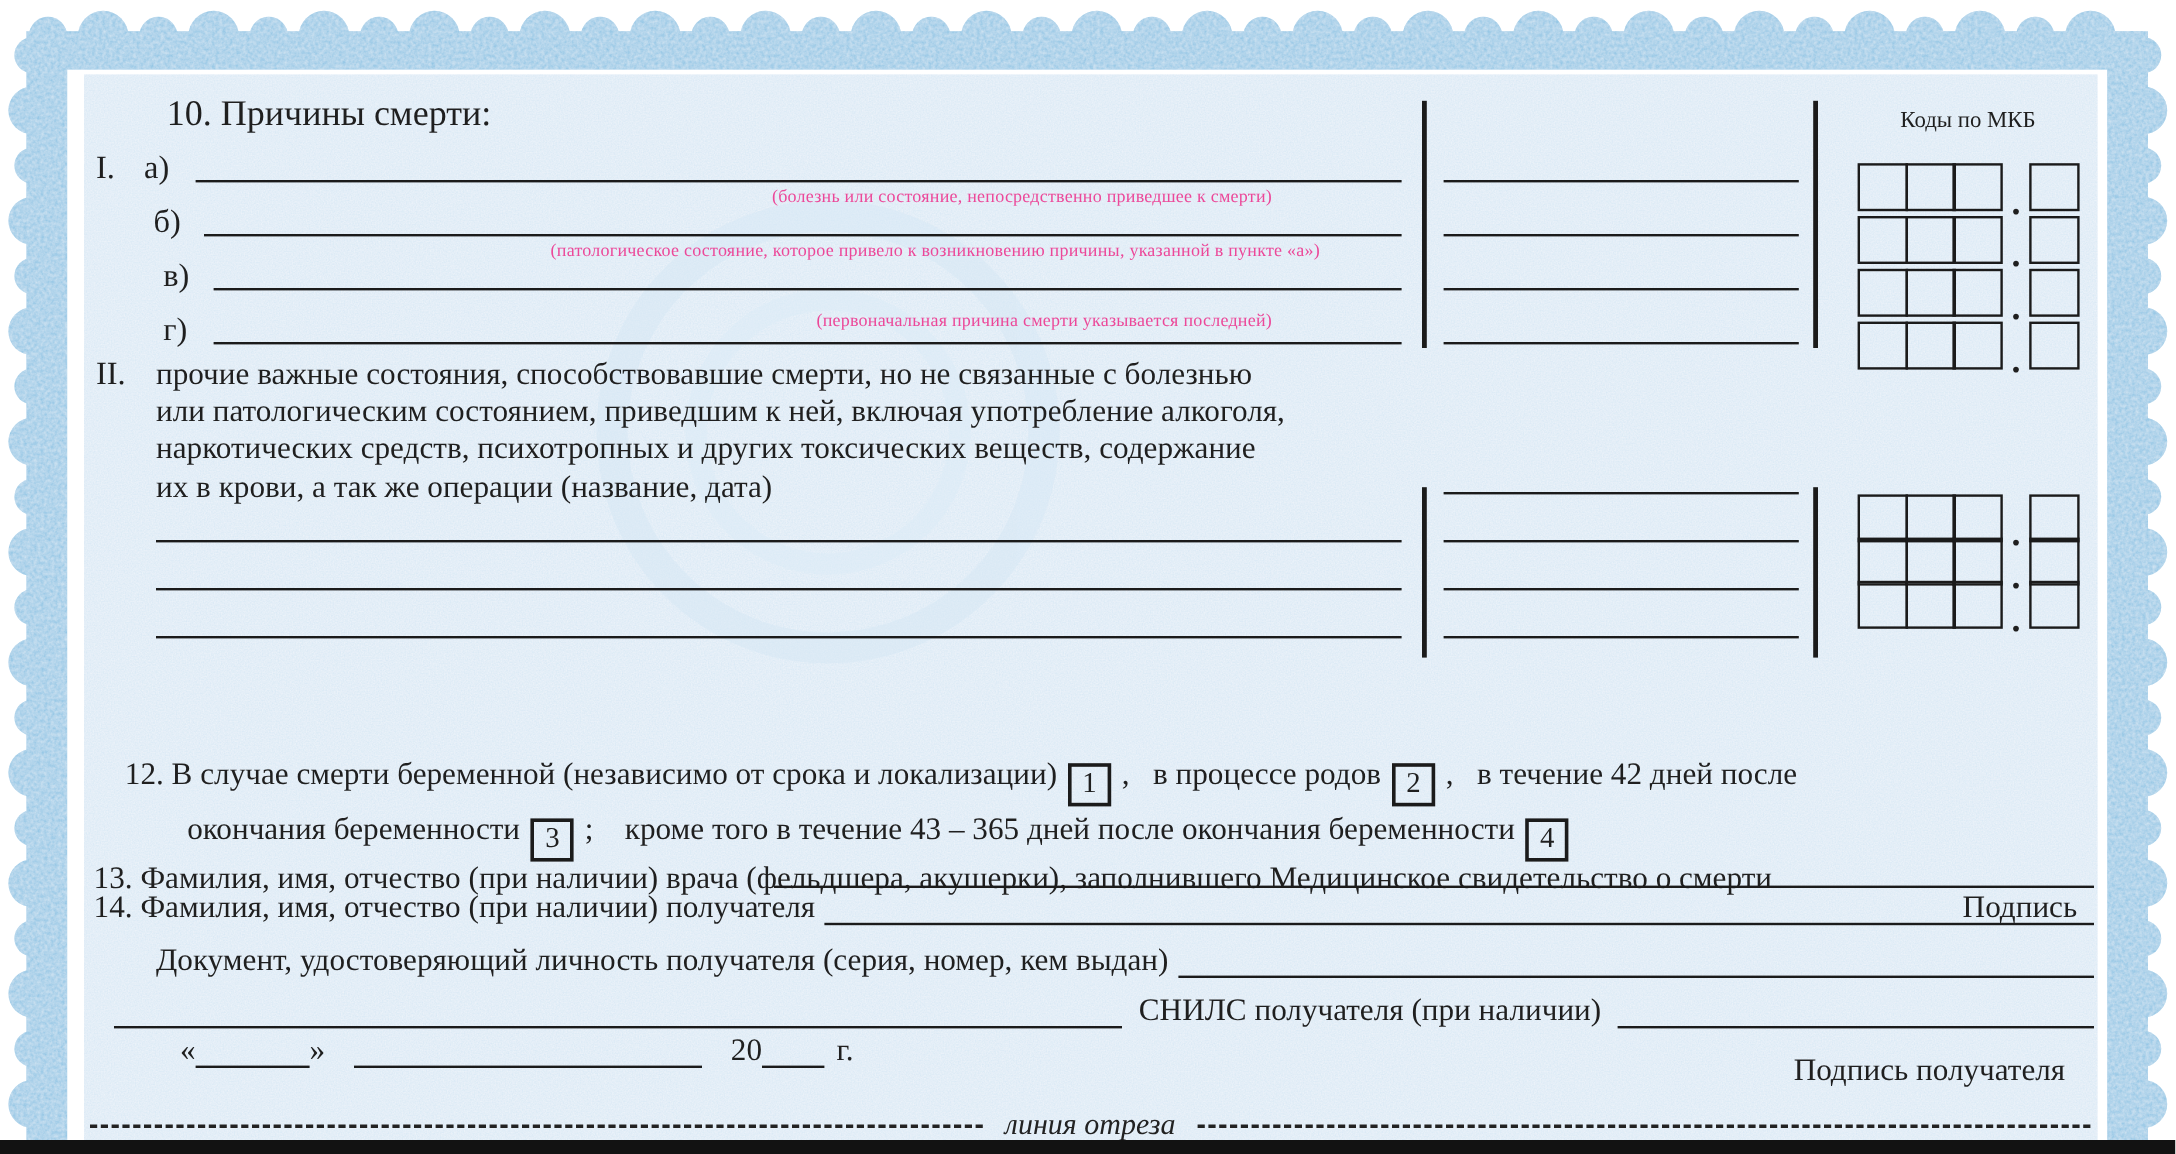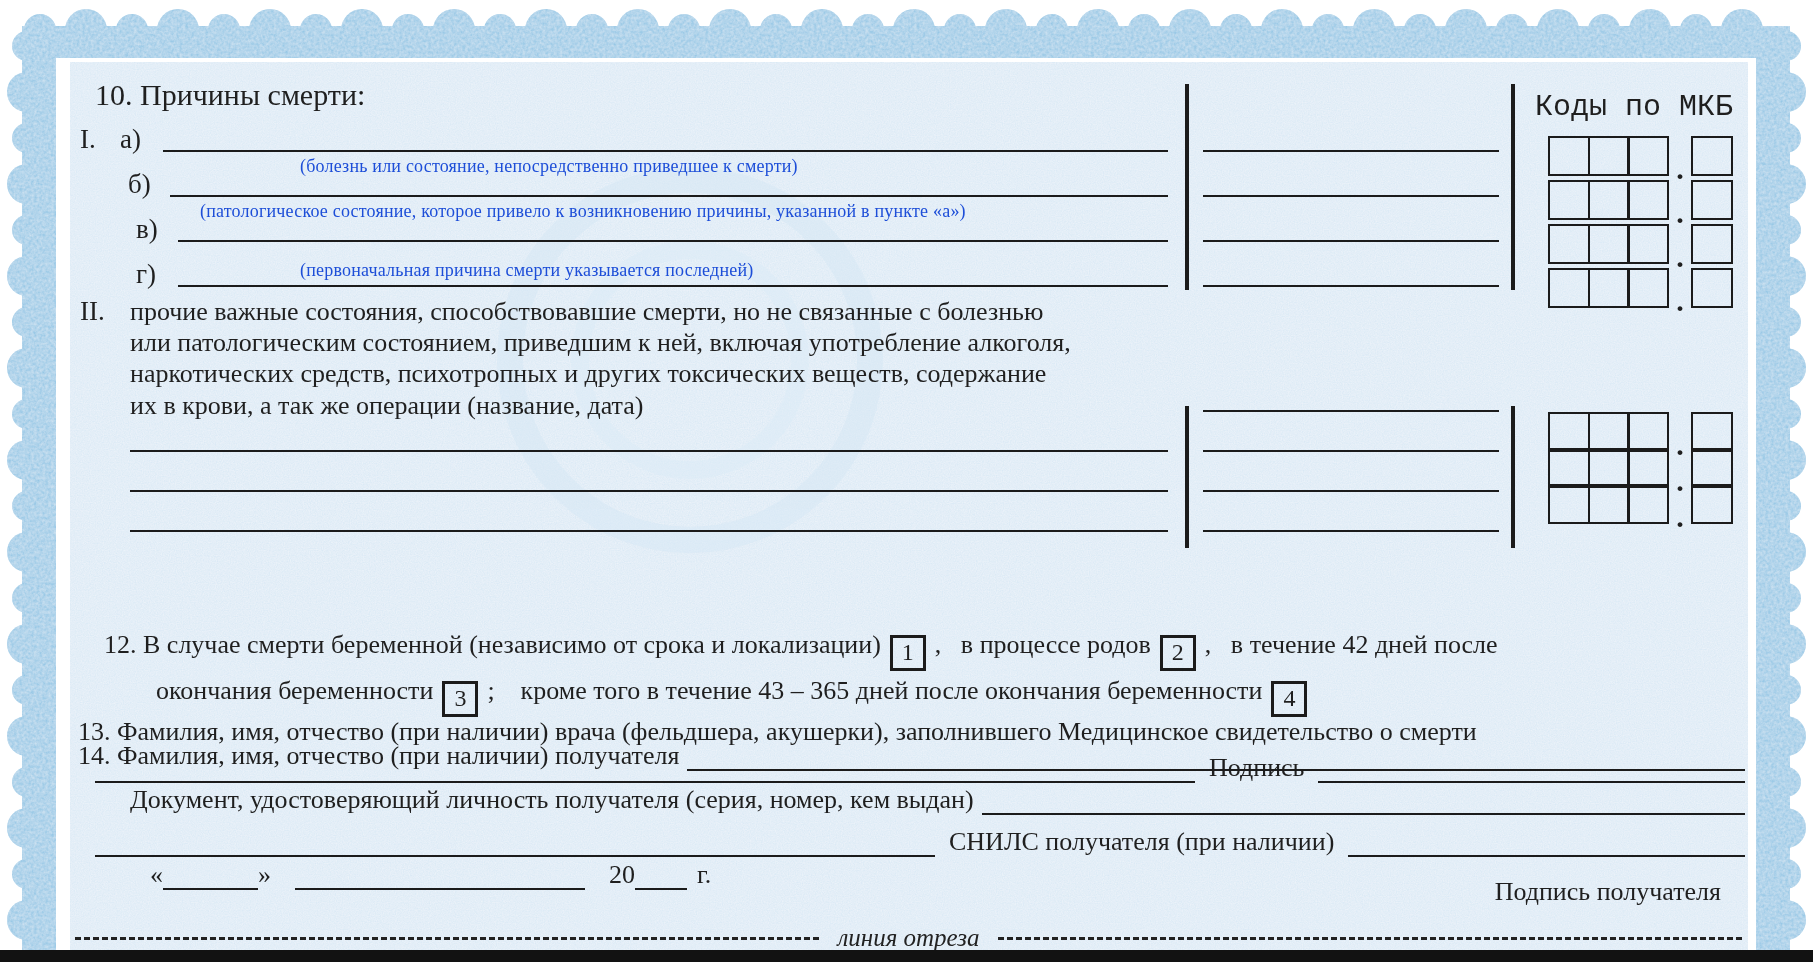--- a/index.html
+++ b/index.html
@@ -10,27 +10,27 @@
   }
   html,body{margin:0;padding:0;background:#ffffff;}
   #page{position:relative;width:1813px;height:962px;background:#ffffff;overflow:hidden;
         font-family:"Liberation Serif","DejaVu Serif",serif;color:var(--ink);}
   #bg-svg{position:absolute;left:0;top:0;z-index:0;}
   .band-shape{fill:var(--band-blue);}
   .paper-shape{fill:var(--paper);}
 
   .abs{position:absolute;z-index:2;}
   .txt{white-space:pre-wrap;font-size:26px;line-height:1.2;color:var(--ink);}
-  .title{font-size:30px;}
+  .title{font-size:30px;margin-left:44px;}
   .rlabel{font-size:27px;}
-  .caption{font-size:18px;text-align:left;color:#1d4ed8;letter-spacing:.2px;}
+  .caption{font-size:15px;text-align:right;color:#ec4899;letter-spacing:.2px;}
   .bline{height:0;border-top:2.5px solid var(--line);}
   .vbar{width:3.5px;background:var(--line);}
   .colhead{font-size:19px;line-height:1.16;text-align:center;}
-  .icdhead{font-size:30px;font-family:Liberation Mono, monospace;}
+  .icdhead{font-size:19px;text-align:center;}
 
   .icd-row{position:absolute;display:flex;align-items:flex-end;z-index:2;}
   .icd-cell{width:38px;height:36px;border:2.5px solid var(--line);margin-left:-2.5px;background:transparent;}
   .icd-cell:first-child{margin-left:0;}
   .icd-dot{width:22px;text-align:center;font-size:30px;font-weight:bold;line-height:14px;}
   .icd-single{margin-left:0;}
 
   .numbox{display:inline-block;min-width:22px;padding:0 4px;border:3px solid var(--line);
           text-align:center;font-size:24px;line-height:28px;height:30px;margin:0 9px;
           vertical-align:-7px;}
@@ -264,21 +264,21 @@
 
 
   <div class="abs txt" style="left:78px;top:598px;width:1700px;">
     <span>12. В случае смерти беременной (независимо от срока и локализации)</span><span class="numbox">1</span><span>,   в процессе родов</span><span class="numbox">2</span><span>,   в течение 42 дней после</span>
   </div>
   <div class="abs txt" style="left:130px;top:644px;width:1650px;">
     <span>окончания беременности</span><span class="numbox">3</span><span>;    кроме того в течение 43 – 365 дней после окончания беременности</span><span class="numbox">4</span>
   </div>
 
   <div class="abs txt" style="left:78px;top:716px;width:1690px;">13. Фамилия, имя, отчество (при наличии) врача (фельдшера, акушерки), заполнившего Медицинское свидетельство о смерти</div>
-  <div class="abs flexrow" style="left:95px;top:752px;width:1650px;">
+  <div class="abs flexrow" style="left:95px;top:712px;width:1650px;flex-direction:column;">
     <span class="fill-line" style="width:1100px;"></span>
     <span class="txt nowrap" style="padding:0 14px;">Подпись</span>
     <span class="fill-line grow"></span>
   </div>
 
   <div class="abs flexrow" style="left:78px;top:740px;width:1667px;">
     <span class="txt nowrap">14. Фамилия, имя, отчество (при наличии) получателя</span>
     <span class="fill-line grow" style="margin-left:8px;"></span>
   </div>
   <div class="abs flexrow" style="left:95px;top:826px;width:1650px;">

